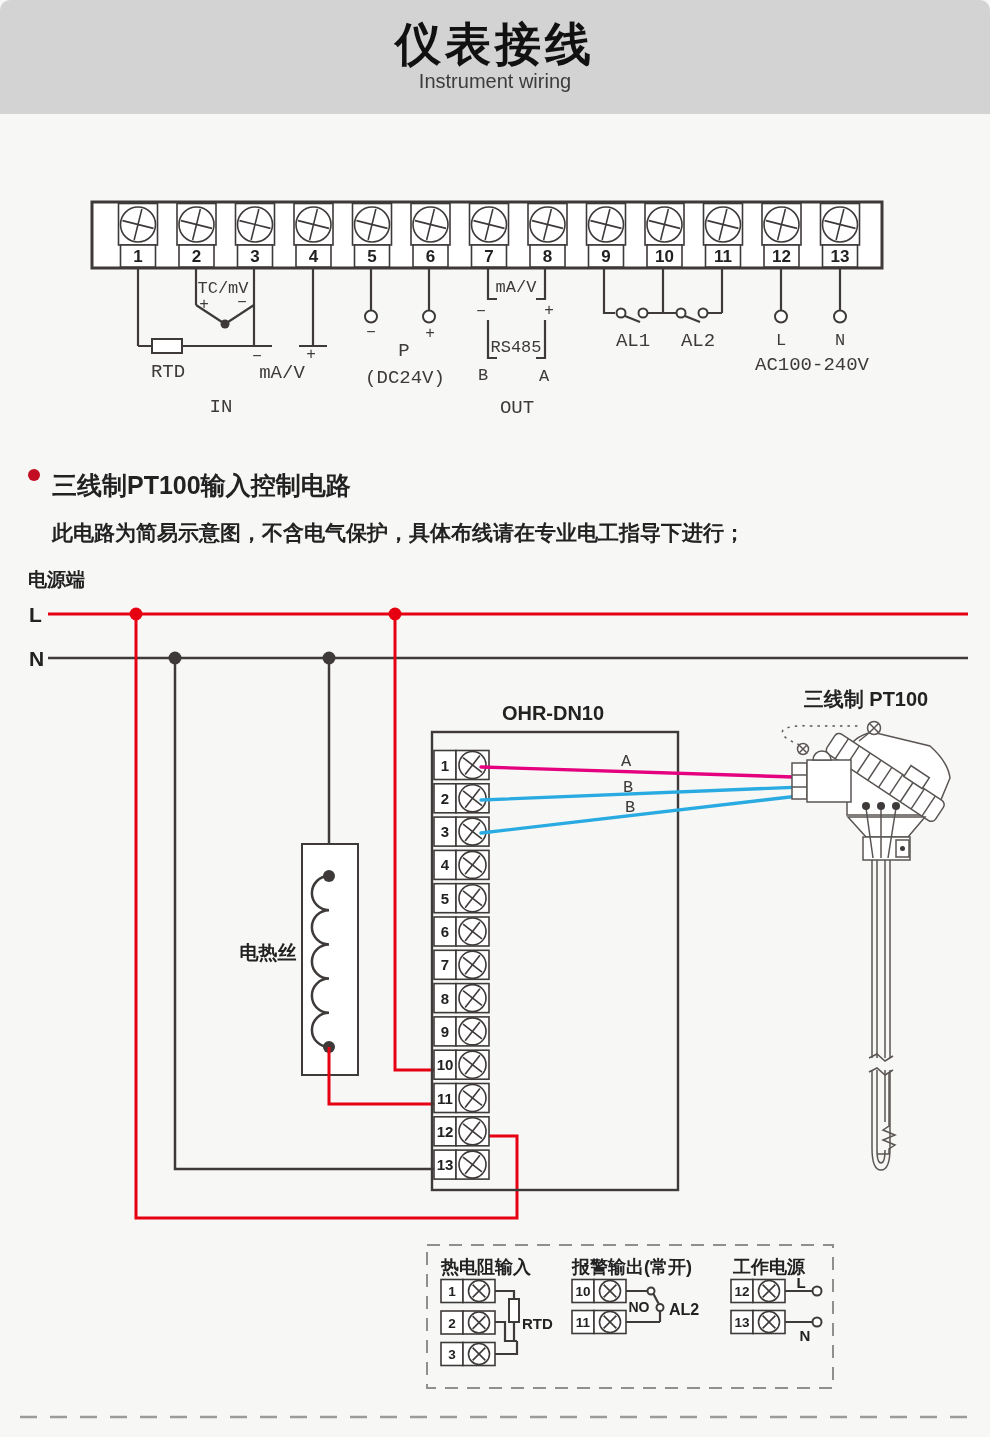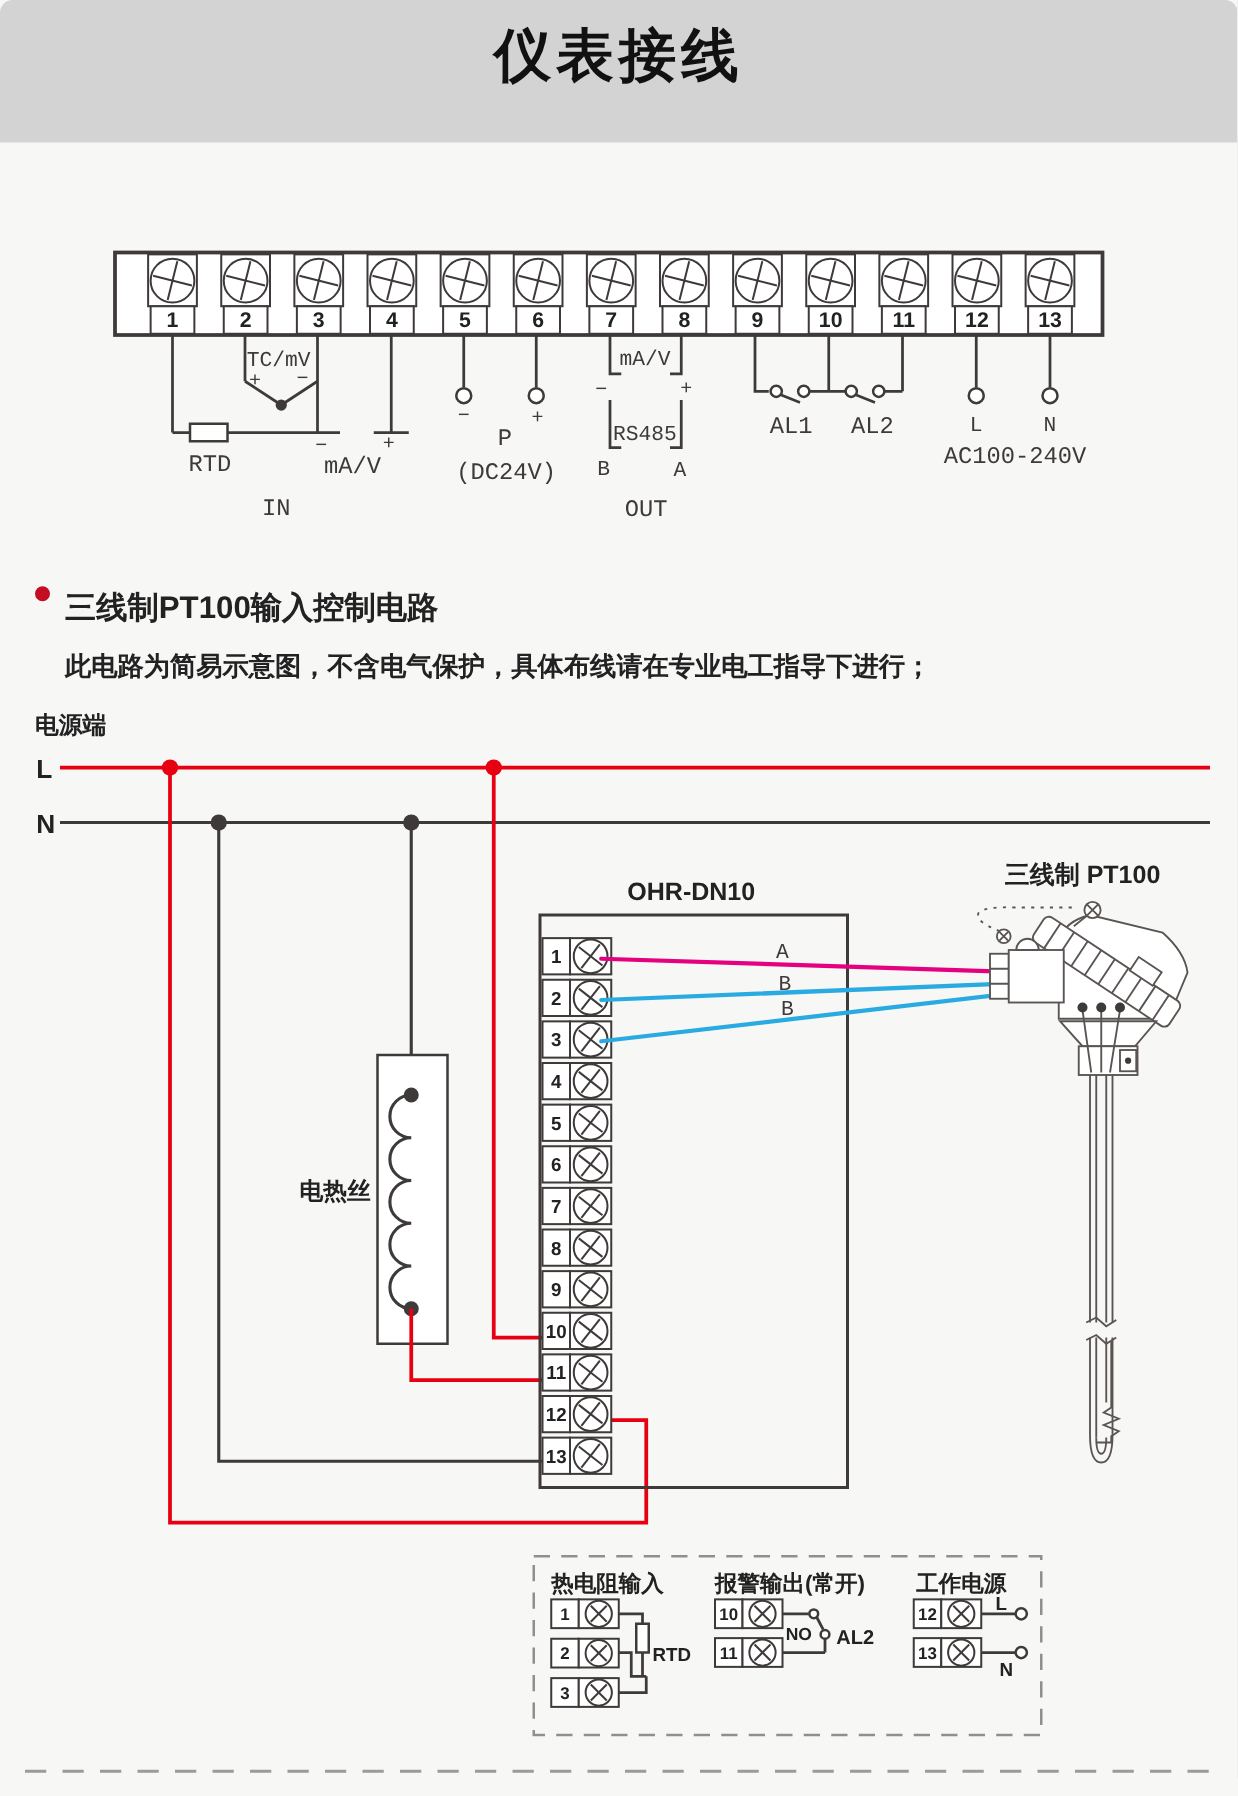--- a/index.html
+++ b/index.html
@@ -34,20 +34,21 @@
   .num2{font:bold 15px "Liberation Sans",sans-serif;text-anchor:middle;fill:#222;}
   .num3{font:bold 13.5px "Liberation Sans",sans-serif;text-anchor:middle;fill:#222;}
   .mid{text-anchor:middle;}
 </style>
 </head>
 <body>
 
 <div class="page">
   <div class="hdr">
     <h1>仪表接线</h1>
+    <div class="sub">Instrument wiring</div>
   </div>
 
   <svg width="990" height="1437" viewBox="0 0 990 1437">
 
     <g>
       <rect x="92" y="202" width="790" height="66" class="bx"></rect>
       <g id="top-terminals">
           <g transform="translate(138,0)">
             <rect x="-19.5" y="203.5" width="39" height="41.5" class="b"></rect>
             <circle cx="0" cy="224.5" r="17.5" class="b"></circle>

